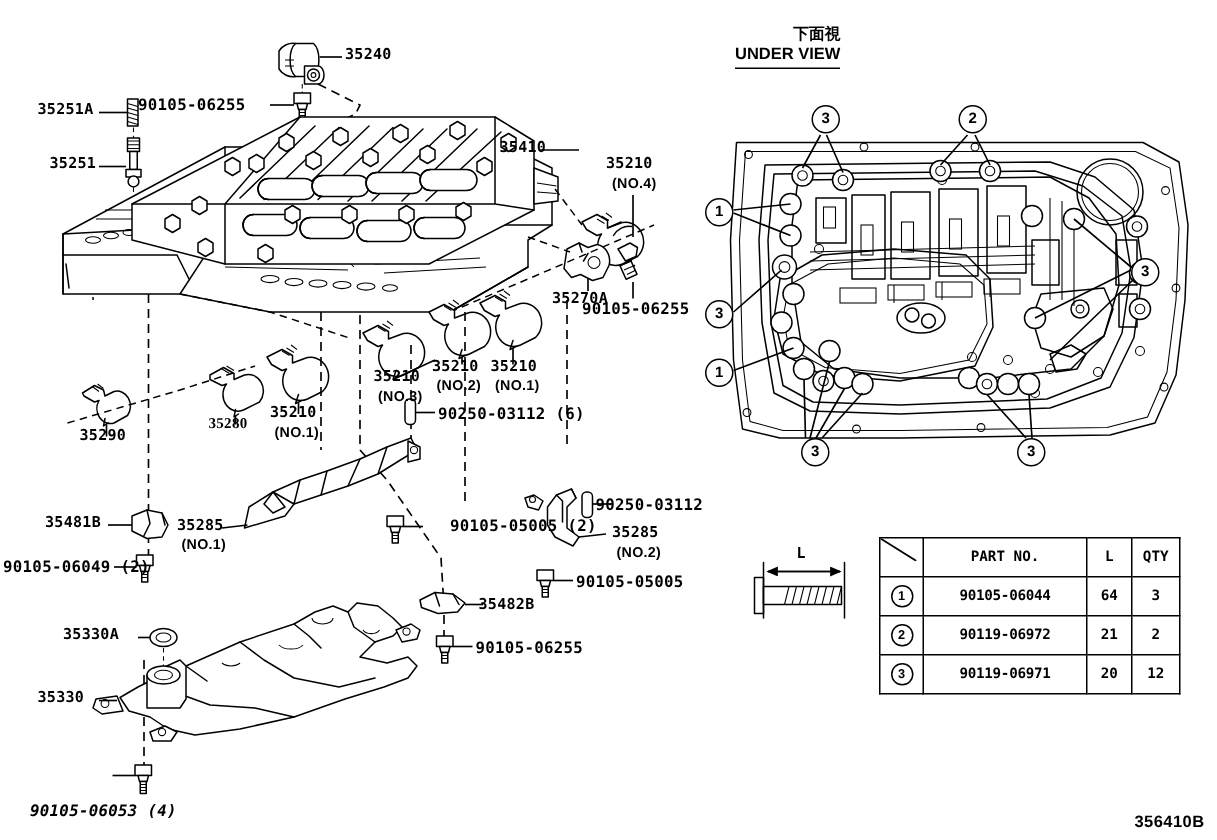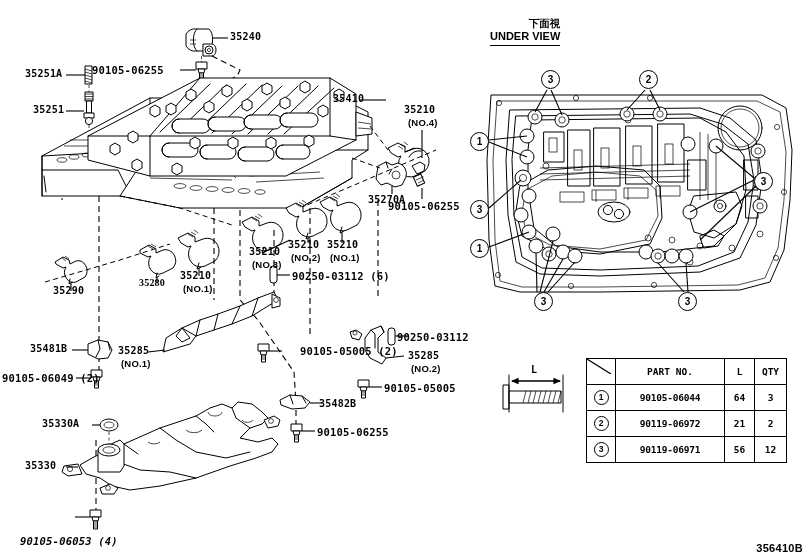--- a/index.html
+++ b/index.html
@@ -672,21 +672,21 @@
         </td>
         <td class="pn">90119-06972</td>
         <td class="lv">21</td>
         <td class="qv">2</td>
       </tr>
       <tr>
         <td class="idx">
           <span class="circ">3</span>
         </td>
         <td class="pn">90119-06971</td>
-        <td class="lv">56</td>
+        <td class="lv">20</td>
         <td class="qv">12</td>
       </tr>
     </tbody>
   </table>
 
   <div class="diagid">356410B</div>
 
 </div>
 
 </body></html>

